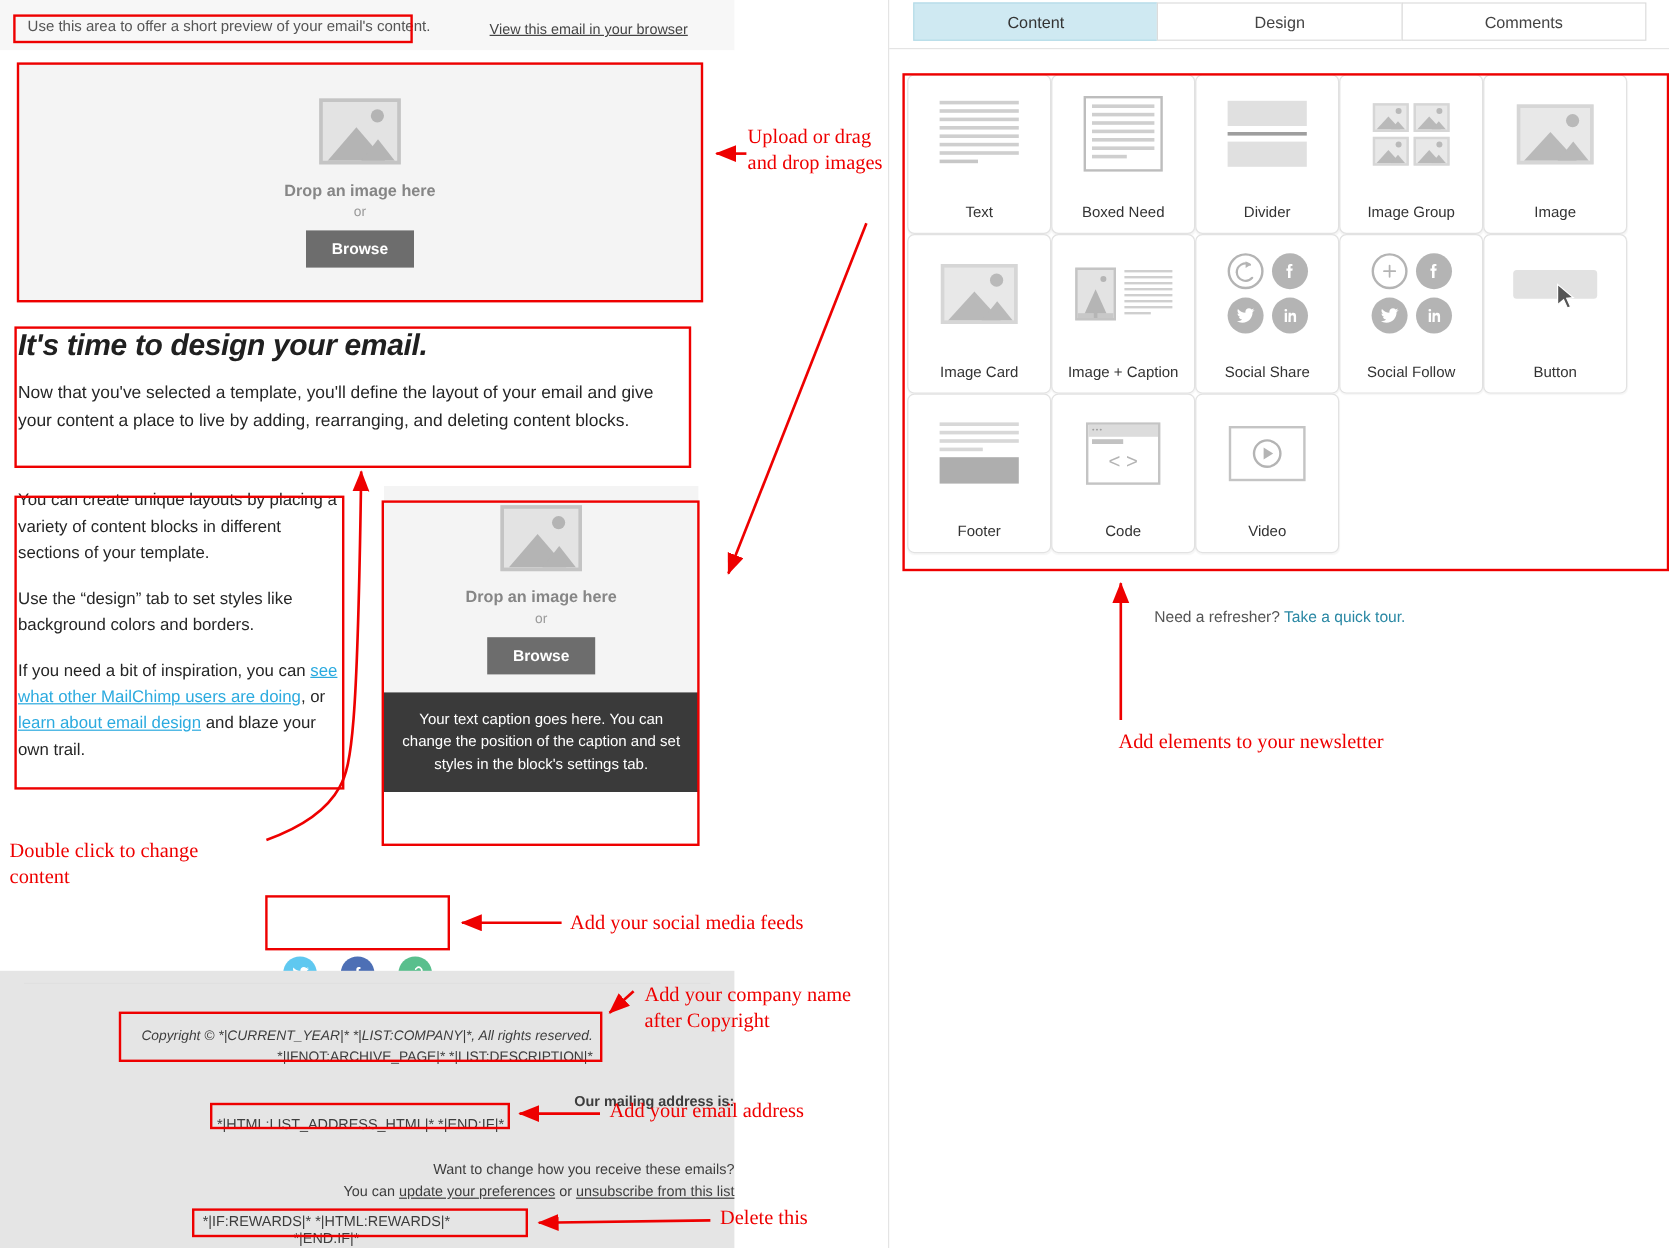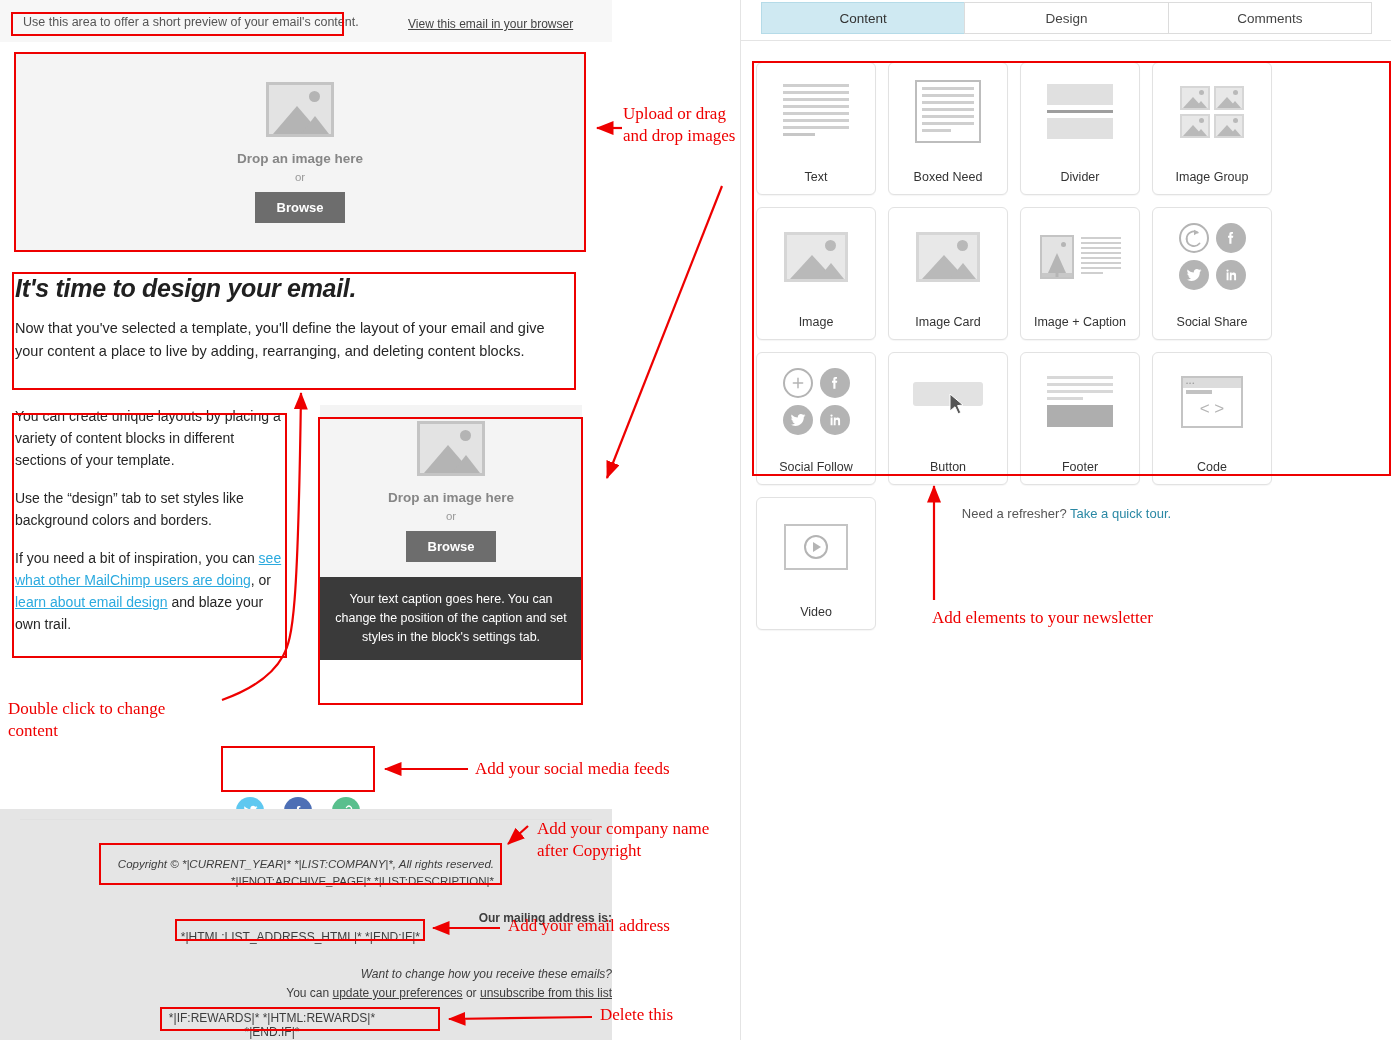--- a/index.html
+++ b/index.html
@@ -140,21 +140,21 @@
     font-size:12px; font-weight:bold; color:#3d3d3d;
   }
   #address-block {
     position:absolute; left:176px; top:119px; width:248px; padding:2px 4px;
     font-size:12px; color:#3d3d3d;
   }
   .pref-line {
     position:absolute; left:0; width:612px; font-size:12px; color:#3d3d3d;
   }
   .pref-line a { color:#3d3d3d; text-decoration:underline; }
-  #pref1 { top:158px;font-style:italic; }
+  #pref1 { top:158px; }
   #pref2 { top:177px; }
   #rewards-block {
     position:absolute; left:161px; top:1008px; width:222px; padding:3px 4px;
     font-size:12px; color:#3d3d3d; text-align:center;
   }
 
   
   .right-panel {
     position:absolute; left:740px; top:0; width:651px; height:1040px;
     background:#ffffff; border-left:1px solid #e4e4e4;
@@ -173,21 +173,21 @@
   .tab:first-child { margin-left:0; }
   .tab.active {
     background:#cfe9f2; border-color:#b5dbe8; color:#333;
   }
   .tabs-underline {
     position:absolute; left:0; top:40px; width:651px; height:1px; background:#e4e4e4;
   }
 
   .block-grid {
     position:absolute; left:15px; top:62px; width:636px;
-    display:flex; flex-wrap:wrap; gap:12px;
+    display:flex; flex-wrap:wrap; 
   }
   .block-card {
     width:120px; height:133px;
     background:#ffffff; border:1px solid #e2e2e2; border-radius:6px;
     box-shadow:0 1px 1px rgba(0,0,0,0.04);
     display:flex; flex-direction:column; align-items:center;
     cursor:pointer;
   }
   .bc-icon {
     flex:1; display:flex; align-items:center; justify-content:center; width:100%;

